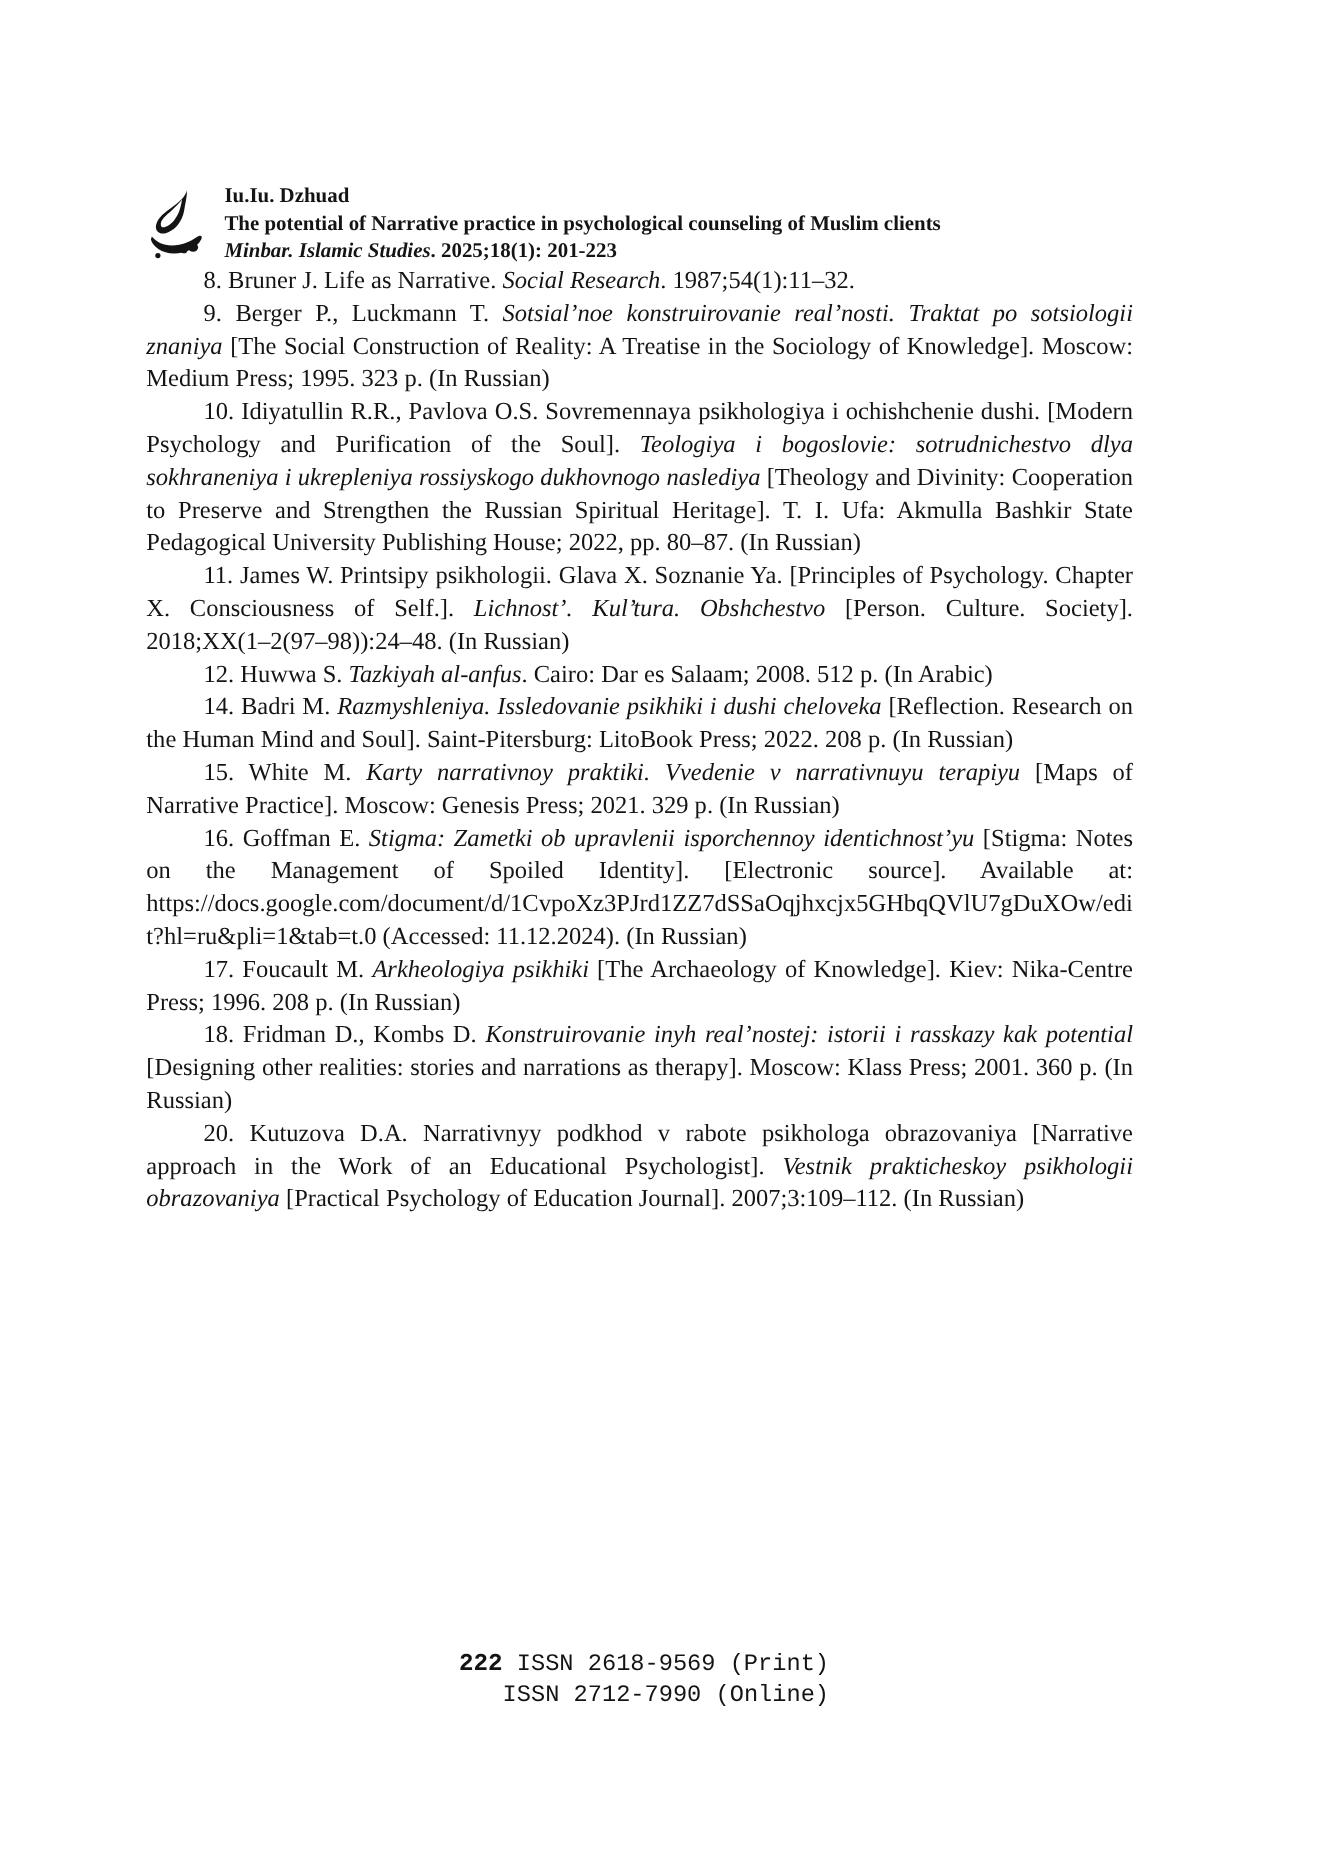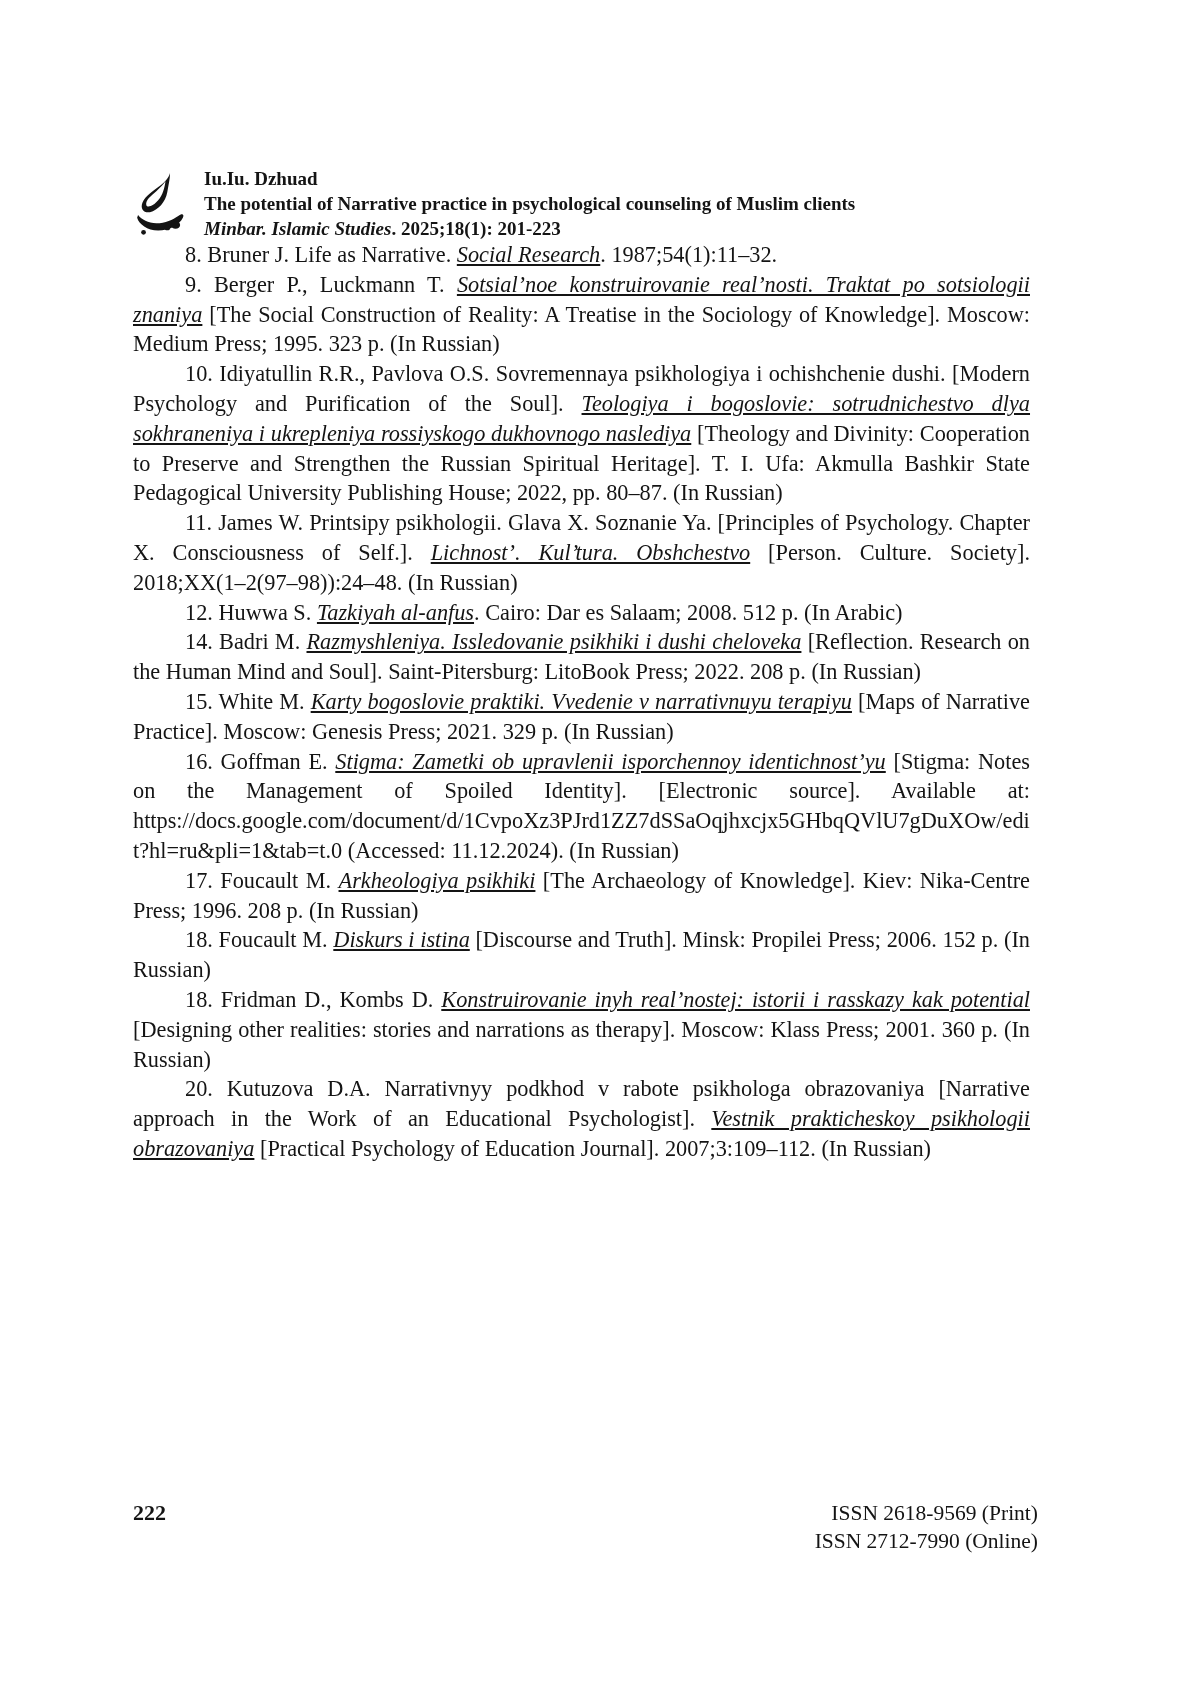--- a/index.html
+++ b/index.html
@@ -42,30 +42,31 @@
     width: 897px;
     font-size: 22.3px;
     line-height: 29.8px;
     text-align: justify;
   }
   .ref {
     margin: 0;
     text-indent: 52px;
     overflow-wrap: break-word;
   }
-  .ref em { font-style: italic; text-decoration: underline; }
+  .ref em { font-style: italic; }
   
   .footer {
     position: absolute;
     left: 133px;
     top: 1500px;
     width: 905px;
     display: flex;
-    justify-content: space-between;
+    justify-content: center;
     align-items: flex-start;
+    font-family: Liberation Mono, monospace;
   }
   .page-num {
     font-size: 22px;
     font-weight: bold;
   }
   .issn {
     text-align: right;
     font-size: 21.5px;
     line-height: 27.5px;
   }
@@ -93,24 +94,23 @@
     </div>
   </div>
 
   <div class="refs">
       <p class="ref"><span>8. Bruner J. Life as Narrative. </span><em>Social Research</em><span>. 1987;54(1):11–32.</span></p>
       <p class="ref"><span>9. Berger P., Luckmann T. </span><em>Sotsial’noe konstruirovanie real’nosti. Traktat po sotsiologii znaniya</em><span> [The Social Construction of Reality: A Treatise in the Sociology of Knowledge]. Moscow: Medium Press; 1995. 323 p. (In Russian)</span></p>
       <p class="ref"><span>10. Idiyatullin R.R., Pavlova O.S. Sovremennaya psikhologiya i ochishchenie dushi. [Modern Psychology and Purification of the Soul]. </span><em>Teologiya i bogoslovie: sotrudnichestvo dlya sokhraneniya i ukrepleniya rossiyskogo dukhovnogo naslediya</em><span> [Theology and Divinity: Cooperation to Preserve and Strengthen the Russian Spiritual Heritage]. T. I. Ufa: Akmulla Bashkir State Pedagogical University Publishing House; 2022, pp. 80–87. (In Russian)</span></p>
       <p class="ref"><span>11. James W. Printsipy psikhologii. Glava X. Soznanie Ya. [Principles of Psychology. Chapter X. Consciousness of Self.]. </span><em>Lichnost’. Kul’tura. Obshchestvo</em><span> [Person. Culture. Society]. 2018;XX(1–2(97–98)):24–48. (In Russian)</span></p>
       <p class="ref"><span>12. Huwwa S. </span><em>Tazkiyah al-anfus</em><span>. Cairo: Dar es Salaam; 2008. 512 p. (In Arabic)</span></p>
       <p class="ref"><span>14. Badri M. </span><em>Razmyshleniya. Issledovanie psikhiki i dushi cheloveka</em><span> [Reflection. Research on the Human Mind and Soul]. Saint-Pitersburg: LitoBook Press; 2022. 208 p. (In Russian)</span></p>
-      <p class="ref"><span>15. White M. </span><em>Karty bogoslovie praktiki. Vvedenie v narrativnuyu terapiyu</em><span> [Maps of Narrative Practice]. Moscow: Genesis Press; 2021. 329 p. (In Russian)</span></p>
+      <p class="ref"><span>15. White M. </span><em>Karty narrativnoy praktiki. Vvedenie v narrativnuyu terapiyu</em><span> [Maps of Narrative Practice]. Moscow: Genesis Press; 2021. 329 p. (In Russian)</span></p>
       <p class="ref"><span>16. Goffman E. </span><em>Stigma: Zametki ob upravlenii isporchennoy identichnost’yu</em><span> [Stigma: Notes on the Management of Spoiled Identity]. [Electronic source]. Available at: https://docs.google.com/document/d/1CvpoXz3PJrd1ZZ7dSSaOqjhxcjx5GHbqQVlU7gDuXOw/edit?hl=ru&amp;pli=1&amp;tab=t.0 (Accessed: 11.12.2024). (In Russian)</span></p>
       <p class="ref"><span>17. Foucault M. </span><em>Arkheologiya psikhiki</em><span> [The Archaeology of Knowledge]. Kiev: Nika-Centre Press; 1996. 208 p. (In Russian)</span></p>
-      <p class="ref"><span>18. Foucault M. </span><em>Diskurs i istina</em><span> [Discourse and Truth]. Minsk: Propilei Press; 2006. 152 p. (In Russian)</span></p>
       <p class="ref"><span>18. Fridman D., Kombs D. </span><em>Konstruirovanie inyh real’nostej: istorii i rasskazy kak potential</em><span> [Designing other realities: stories and narrations as therapy]. Moscow: Klass Press; 2001. 360 p. (In Russian)</span></p>
       <p class="ref"><span>20. Kutuzova D.A. Narrativnyy podkhod v rabote psikhologa obrazovaniya [Narrative approach in the Work of an Educational Psychologist]. </span><em>Vestnik prakticheskoy psikhologii obrazovaniya</em><span> [Practical Psychology of Education Journal]. 2007;3:109–112. (In Russian)</span></p>
     </div>
 
   <div class="footer">
     <div class="page-num">222</div>
     <div class="issn">
       <div>ISSN 2618-9569 (Print)</div>
       <div>ISSN 2712-7990 (Online)</div>
     </div>

